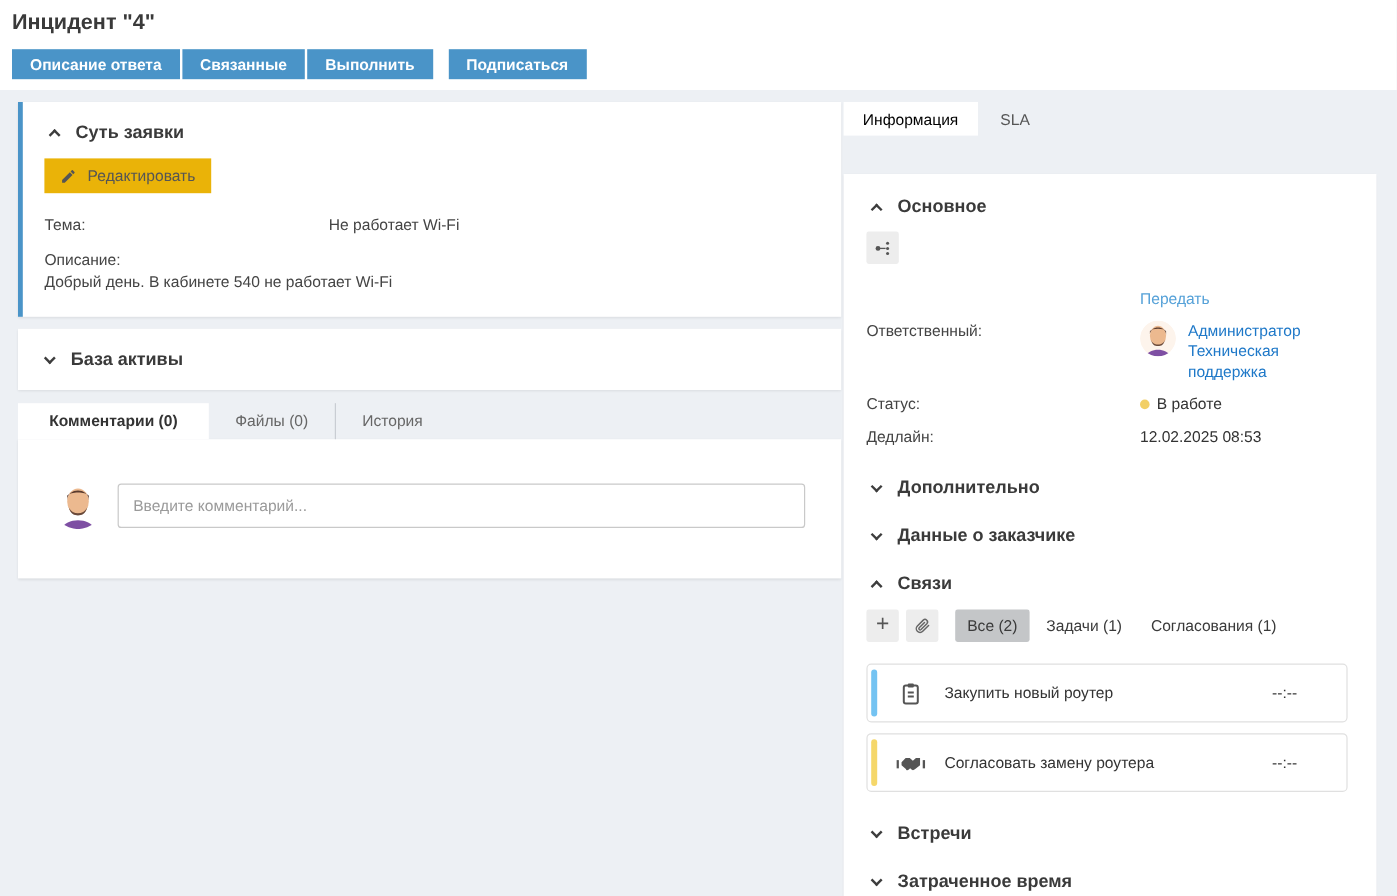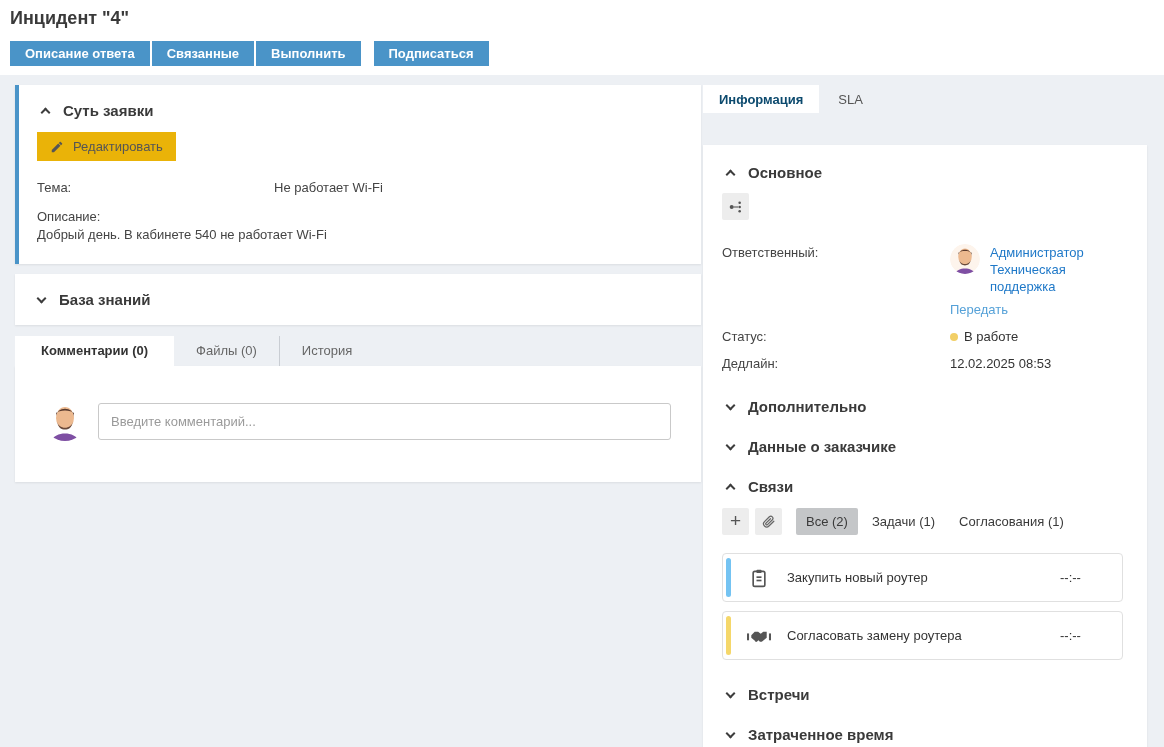--- a/index.html
+++ b/index.html
@@ -51,21 +51,21 @@
   .avatar { border-radius:50%; overflow:hidden; background:#fff; flex:none; }
   .av40 { width:40px; height:40px; }
   .av30 { width:30px; height:30px; }
   .comment-input { flex:1; height:37px; border:1px solid #c9c9c9; border-radius:3px;
                    font-size:13px; font-family:inherit; padding:0 12px; color:#333; outline:none; }
   .comment-input::placeholder { color:#9a9a9a; }
 
   
   .rtabs { display:flex; font-size:13px; height:28px; }
   .rtab { padding:7px 19px; color:#555; cursor:pointer; }
-  .rtab.active { background:#fff; color:#0c4a6e; font-weight:bold; padding:7px 16px; }
+  .rtab.active { background:#fff; color:#000000; font-weight:normal; padding:7px 16px; }
   .rpanel { background:#fff; box-shadow:0 1px 2px rgba(0,0,0,.08); padding:19px 22px 10px 19px; height:652px; overflow:hidden;margin-top:32px; }
 
   .icon-btn { width:27px; height:27px; background:#ededed; border:none; display:inline-flex;
               align-items:center; justify-content:center; cursor:pointer; border-radius:2px; }
   .tree-btn { margin:12px 0 14px 0; }
 
   .info-row { display:flex; font-size:13px; color:#444; margin-top:10px; line-height:17px; }
   .ilabel { width:228px; flex:none; }
   .ivalue { flex:1; color:#333; }
   .resp-value { display:flex; gap:10px; align-items:flex-start; }
@@ -137,21 +137,21 @@
         <div>Описание:</div>
         <div>Добрый день. В кабинете 540 не работает Wi-Fi</div>
       </div>
     </div>
 
     <div class="card kb-card">
       <div class="section-head">
         <span class="chevbox">
             <span class="chev down"></span>
           </span>
-        <span>База знаний</span>
+        <span>База активы</span>
       </div>
     </div>
 
     <div class="tabstrip">
       <div class="tab active">Комментарии (0)</div>
       <div class="tab">Файлы (0)</div>
       <div class="tab sep">История</div>
     </div>
 
     <div class="card comment-card">
@@ -188,42 +188,42 @@
           <svg width="16" height="16" viewBox="0 0 24 24" fill="#555">
             <circle cx="5.5" cy="12" r="3"></circle>
             <rect x="8" y="11.2" width="7" height="1.6"></rect>
             <circle cx="17.5" cy="5.5" r="1.9"></circle>
             <circle cx="17.5" cy="12" r="1.9"></circle>
             <circle cx="17.5" cy="18.5" r="1.9"></circle>
           </svg>
         </span>
       </button>
 
+      <div class="info-row transfer-row">
+        <span class="ilabel"></span>
+        <span class="ivalue"><a class="link-light">Передать</a></span>
+      </div>
       <div class="info-row">
         <span class="ilabel">Ответственный:</span>
         <span class="ivalue resp-value">
           <span class="avatar av30">
             <svg width="30" height="30" viewBox="0 0 40 40">
               <circle cx="20" cy="20" r="20" fill="#fdf4ec"></circle>
               <path d="M6,40 C10,30 30,30 34,40 Z" fill="#7e4fa3"></path>
               <ellipse cx="20" cy="17" rx="9" ry="11" fill="#ecb98f"></ellipse>
               <path d="M11,16 C11,5 29,5 29,16 L29,12 C26,8.5 14,8.5 11,12 Z" fill="#5a3b2e"></path>
               <path d="M12,20 C13,29 27,29 28,20 C27,27 23.5,28.5 20,28.5 C16.5,28.5 13,27 12,20 Z" fill="#5a3b2e" opacity="0.9"></path>
             </svg>
           </span>
           <span class="resp-links">
             <a class="link">Администратор</a>
             <a class="link">Техническая поддержка</a>
           </span>
         </span>
       </div>
-      <div class="info-row transfer-row">
-        <span class="ilabel"></span>
-        <span class="ivalue"><a class="link-light">Передать</a></span>
-      </div>
 
       <div class="info-row">
         <span class="ilabel">Статус:</span>
         <span class="ivalue">
           <span class="status-dot"></span><span>В работе</span>
         </span>
       </div>
       <div class="info-row">
         <span class="ilabel">Дедлайн:</span>
         <span class="ivalue">12.02.2025 08:53</span>

